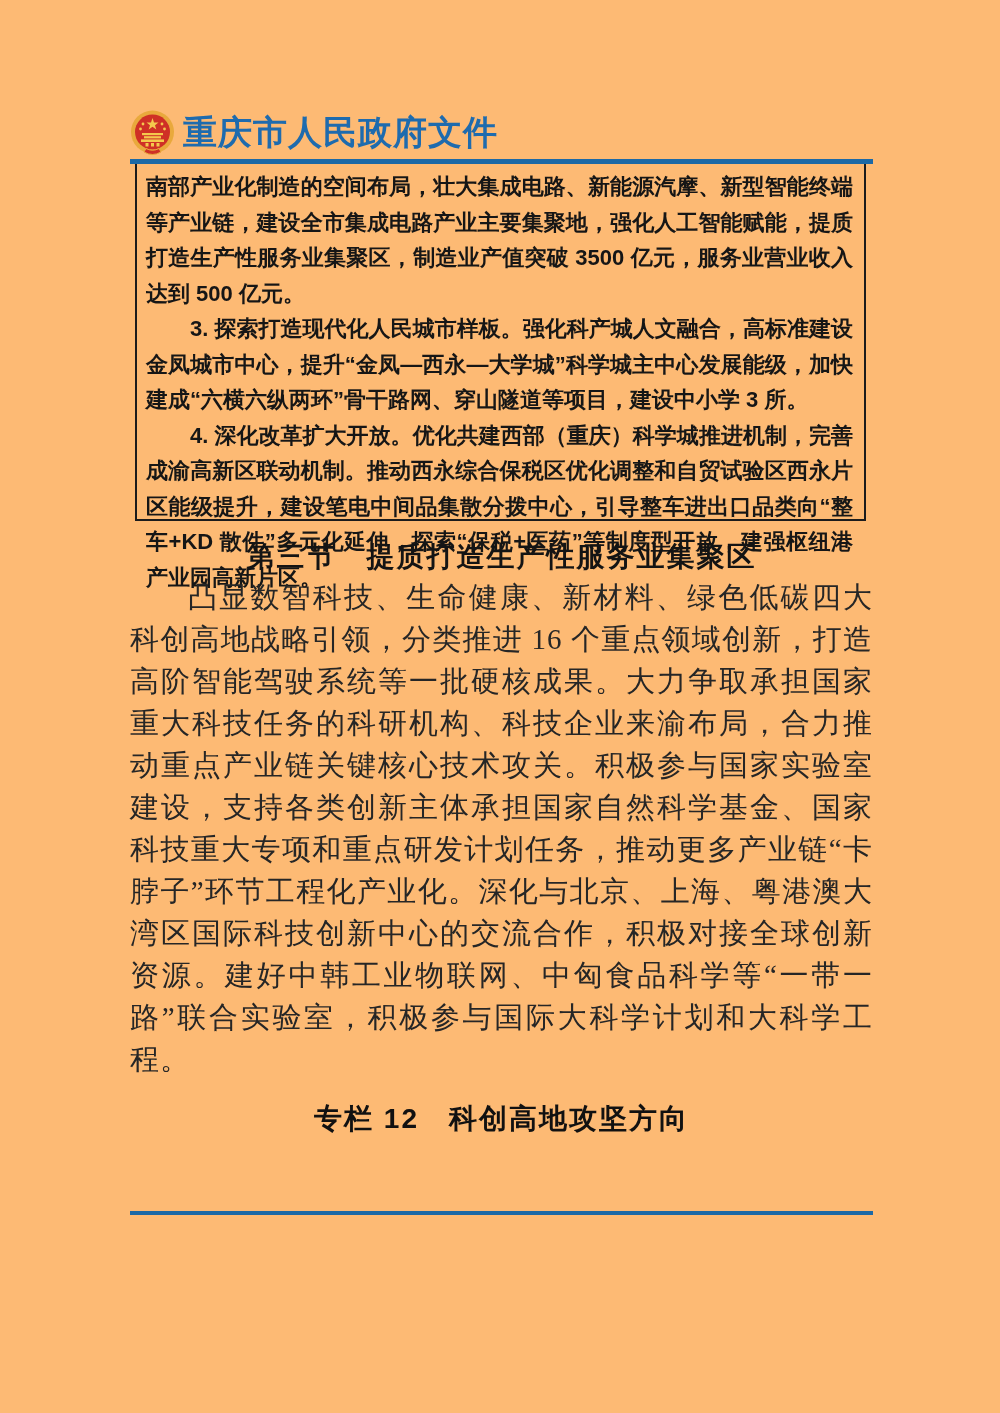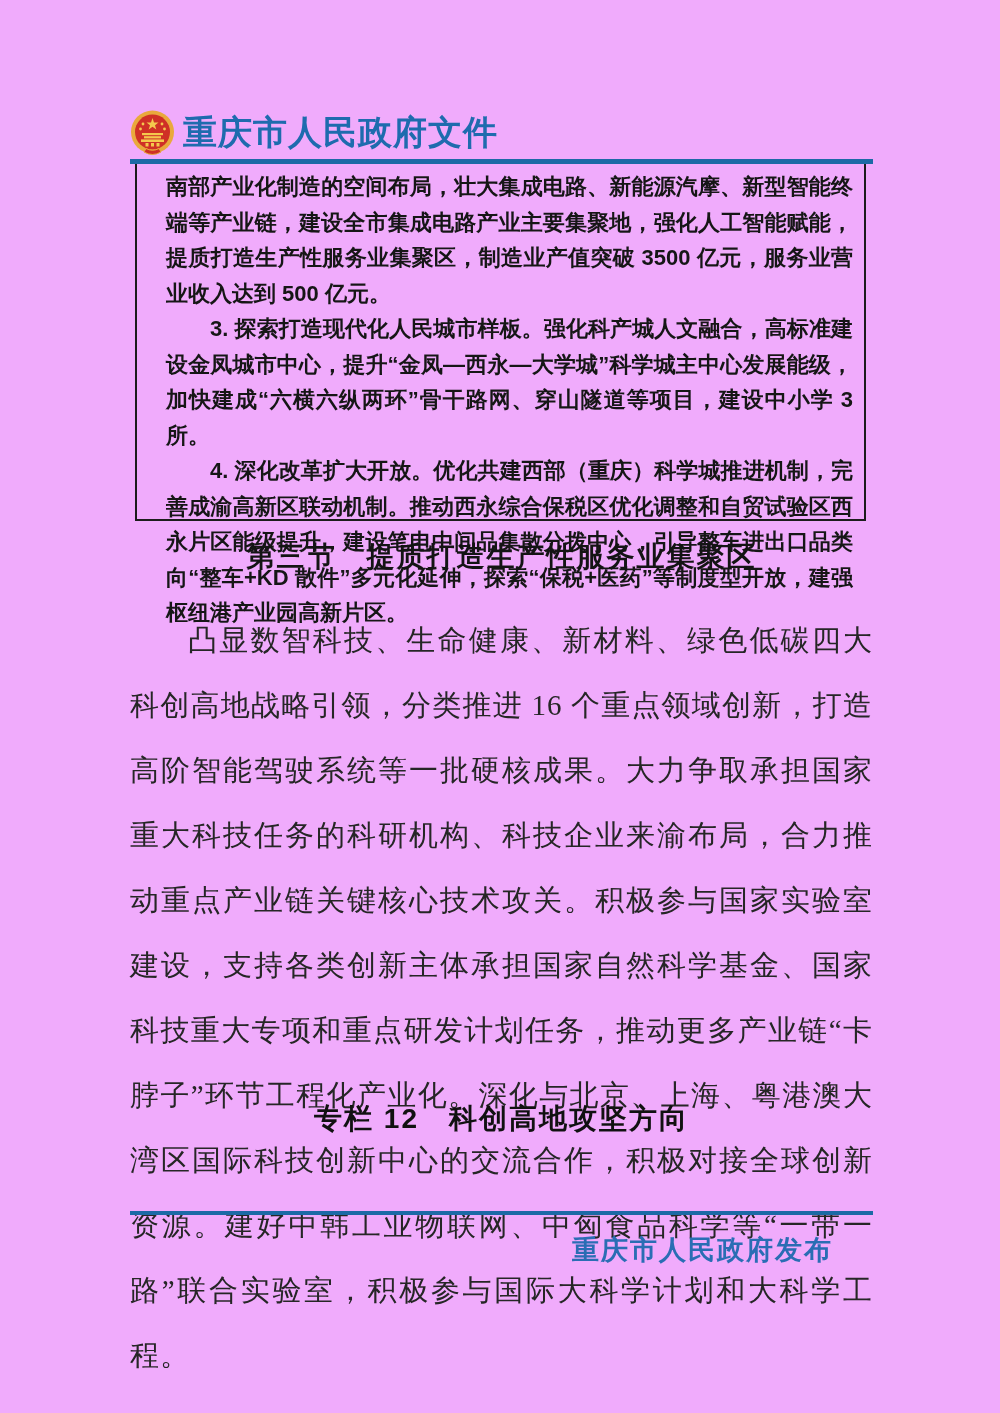--- a/index.html
+++ b/index.html
@@ -1,21 +1,21 @@
 <!DOCTYPE html>
 <html><head>
 <meta charset="utf-8">
 <style>
   * { margin: 0; padding: 0; box-sizing: border-box; }
   html, body { background: #ffffff; }
   .page {
     position: relative;
     width: 1000px;
     height: 1413px;
-    background: #f0abfc;
+    background: #fdba74;
     font-family: "Liberation Serif", serif;
     color: #1c1c1c;
     overflow: hidden;
   }
 
   
   .header {
     position: absolute;
     left: 130px;
     top: 108px;
@@ -55,21 +55,21 @@
 
   
   .textbox {
     position: absolute;
     left: 135px;
     top: 164px;
     width: 731px;
     height: 357px;
     border: 2px solid #1c1c1c;
     border-top: none;
-    padding: 5px 11px 6px 29px;
+    padding: 5px 11px 6px 9px;
     font-family: "Liberation Sans", sans-serif;
     font-weight: bold;
     font-size: 22px;
     line-height: 35.5px;
     color: #161616;
   }
   .textbox p { text-align: justify; }
   .textbox p.indent { text-indent: 2em; }
 
   
@@ -84,25 +84,25 @@
     font-weight: 600;
     letter-spacing: 2px;
     color: #141414;
     white-space: nowrap;
   }
 
   
   .body-text {
     position: absolute;
     left: 130px;
-    top: 608px;
+    top: 576px;
     width: 743px;
     font-family: "Liberation Serif", serif;
     font-size: 29px;
-    line-height: 65px;
+    line-height: 42px;
     color: #262626;
     text-align: justify;
     text-indent: 2em;
     letter-spacing: 1px;
   }
 
   
   .column-heading {
     position: absolute;
     left: 130px;
@@ -180,15 +180,14 @@
 
   <div class="section-title">第三节　提质打造生产性服务业集聚区</div>
 
   <div class="body-text">凸显数智科技、生命健康、新材料、绿色低碳四大科创高地战略引领，分类推进 16 个重点领域创新，打造高阶智能驾驶系统等一批硬核成果。大力争取承担国家重大科技任务的科研机构、科技企业来渝布局，合力推动重点产业链关键核心技术攻关。积极参与国家实验室建设，支持各类创新主体承担国家自然科学基金、国家科技重大专项和重点研发计划任务，推动更多产业链“卡脖子”环节工程化产业化。深化与北京、上海、粤港澳大湾区国际科技创新中心的交流合作，积极对接全球创新资源。建好中韩工业物联网、中匈食品科学等“一带一路”联合实验室，积极参与国际大科学计划和大科学工程。</div>
 
   <div class="column-heading">专栏 12　科创高地攻坚方向</div>
 
 
   <div class="rule-bottom"></div>
 
-  <div class="footer-publisher">重庆市人民政府发布</div>
 
 </div>
 
 </body></html>

